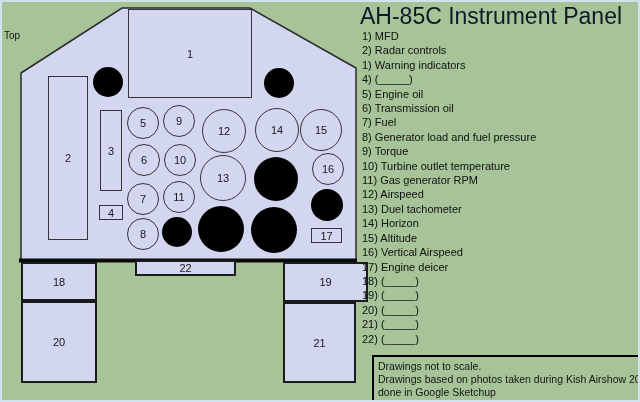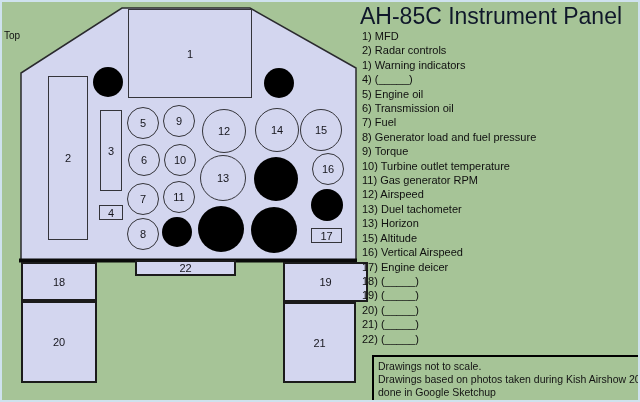--- a/index.html
+++ b/index.html
@@ -127,21 +127,21 @@
     <div class="lg">4) (_____)</div>
     <div class="lg">5) Engine oil</div>
     <div class="lg">6) Transmission oil</div>
     <div class="lg">7) Fuel</div>
     <div class="lg">8) Generator load and fuel pressure</div>
     <div class="lg">9) Torque</div>
     <div class="lg">10) Turbine outlet temperature</div>
     <div class="lg">11) Gas generator RPM</div>
     <div class="lg">12) Airspeed</div>
     <div class="lg">13) Duel tachometer</div>
-    <div class="lg">13) Horizon</div>
+    <div class="lg">14) Horizon</div>
     <div class="lg">15) Altitude</div>
     <div class="lg">16) Vertical Airspeed</div>
     <div class="lg">17) Engine deicer</div>
     <div class="lg">18) (_____)</div>
     <div class="lg">19) (_____)</div>
     <div class="lg">20) (_____)</div>
     <div class="lg">21) (_____)</div>
     <div class="lg">22) (_____)</div>
   </div>
 

